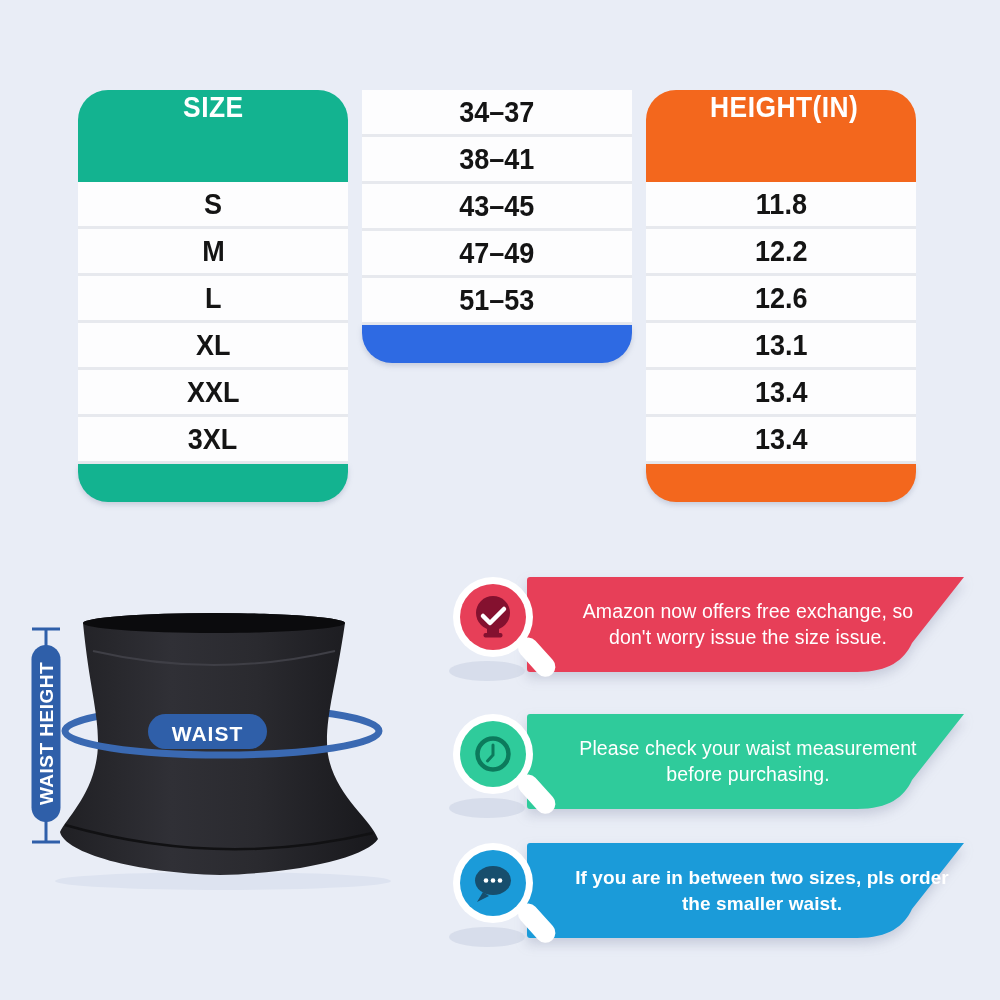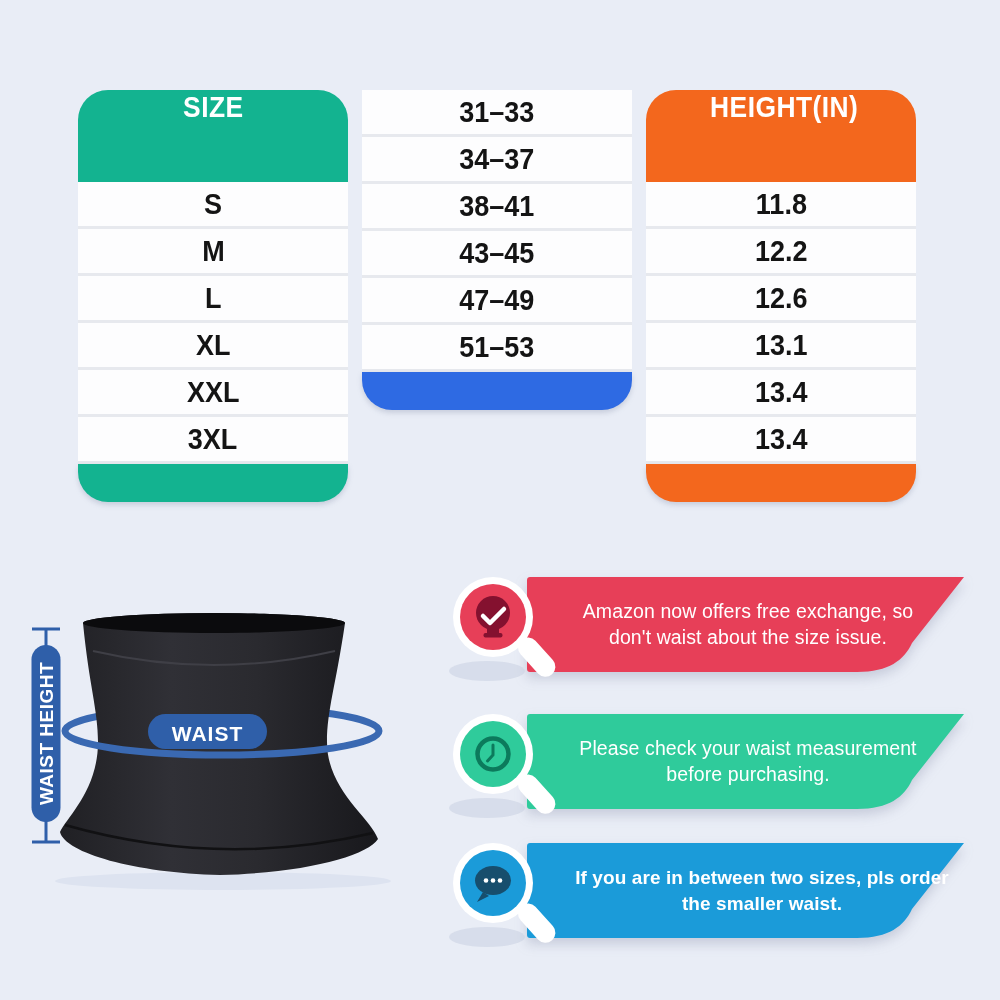--- a/index.html
+++ b/index.html
@@ -75,23 +75,20 @@
     <div class="t-cell">
         <span class="cond">XXL</span>
       </div>
     <div class="t-cell">
         <span class="cond">3XL</span>
       </div>
     <div class="t-foot bg-green"></div>
   </div>
 
   <div class="t-col">
-    <div class="t-cell">
-        <span class="cond">31–33</span>
-      </div>
     <div class="t-cell">
         <span class="cond">34–37</span>
       </div>
     <div class="t-cell">
         <span class="cond">38–41</span>
       </div>
     <div class="t-cell">
         <span class="cond">43–45</span>
       </div>
     <div class="t-cell">
@@ -180,21 +177,21 @@
     <circle cx="50" cy="50" r="33" fill="#e73f58"></circle>
     <g transform="translate(50,50)">
       <circle r="17" cy="-4" fill="#84112f"></circle>
       <rect x="-6" y="11" width="12" height="5" fill="#84112f"></rect>
       <rect x="-9.5" y="16" width="19" height="4.5" rx="2" fill="#84112f"></rect>
       <path d="M-10,-1 L-3,6 L11,-8" fill="none" stroke="#ffffff" stroke-width="4.5" stroke-linecap="round" stroke-linejoin="round"></path>
     </g>
   </svg>
   <div class="txt">
     <div>Amazon now offers free exchange, so</div>
-    <div>don't waist about the size issue.</div>
+    <div>don't worry issue the size issue.</div>
   </div>
 </div>
 
 <div class="banner banner-2">
   <svg class="ribbon" width="440" height="95" viewBox="0 0 440 95">
     <path d="M3,0 L437,0 L385,66 C377,83 362,95 330,95 L3,95 C1.3,95 0,93.7 0,92 L0,3 C0,1.3 1.3,0 3,0 Z"></path>
   </svg>
   <svg class="bubble" width="120" height="140" viewBox="0 0 120 140">
     <ellipse cx="44" cy="104" rx="38" ry="10" fill="#c6cddf" opacity="0.5"></ellipse>
     <g transform="translate(81,76) rotate(-42)">

